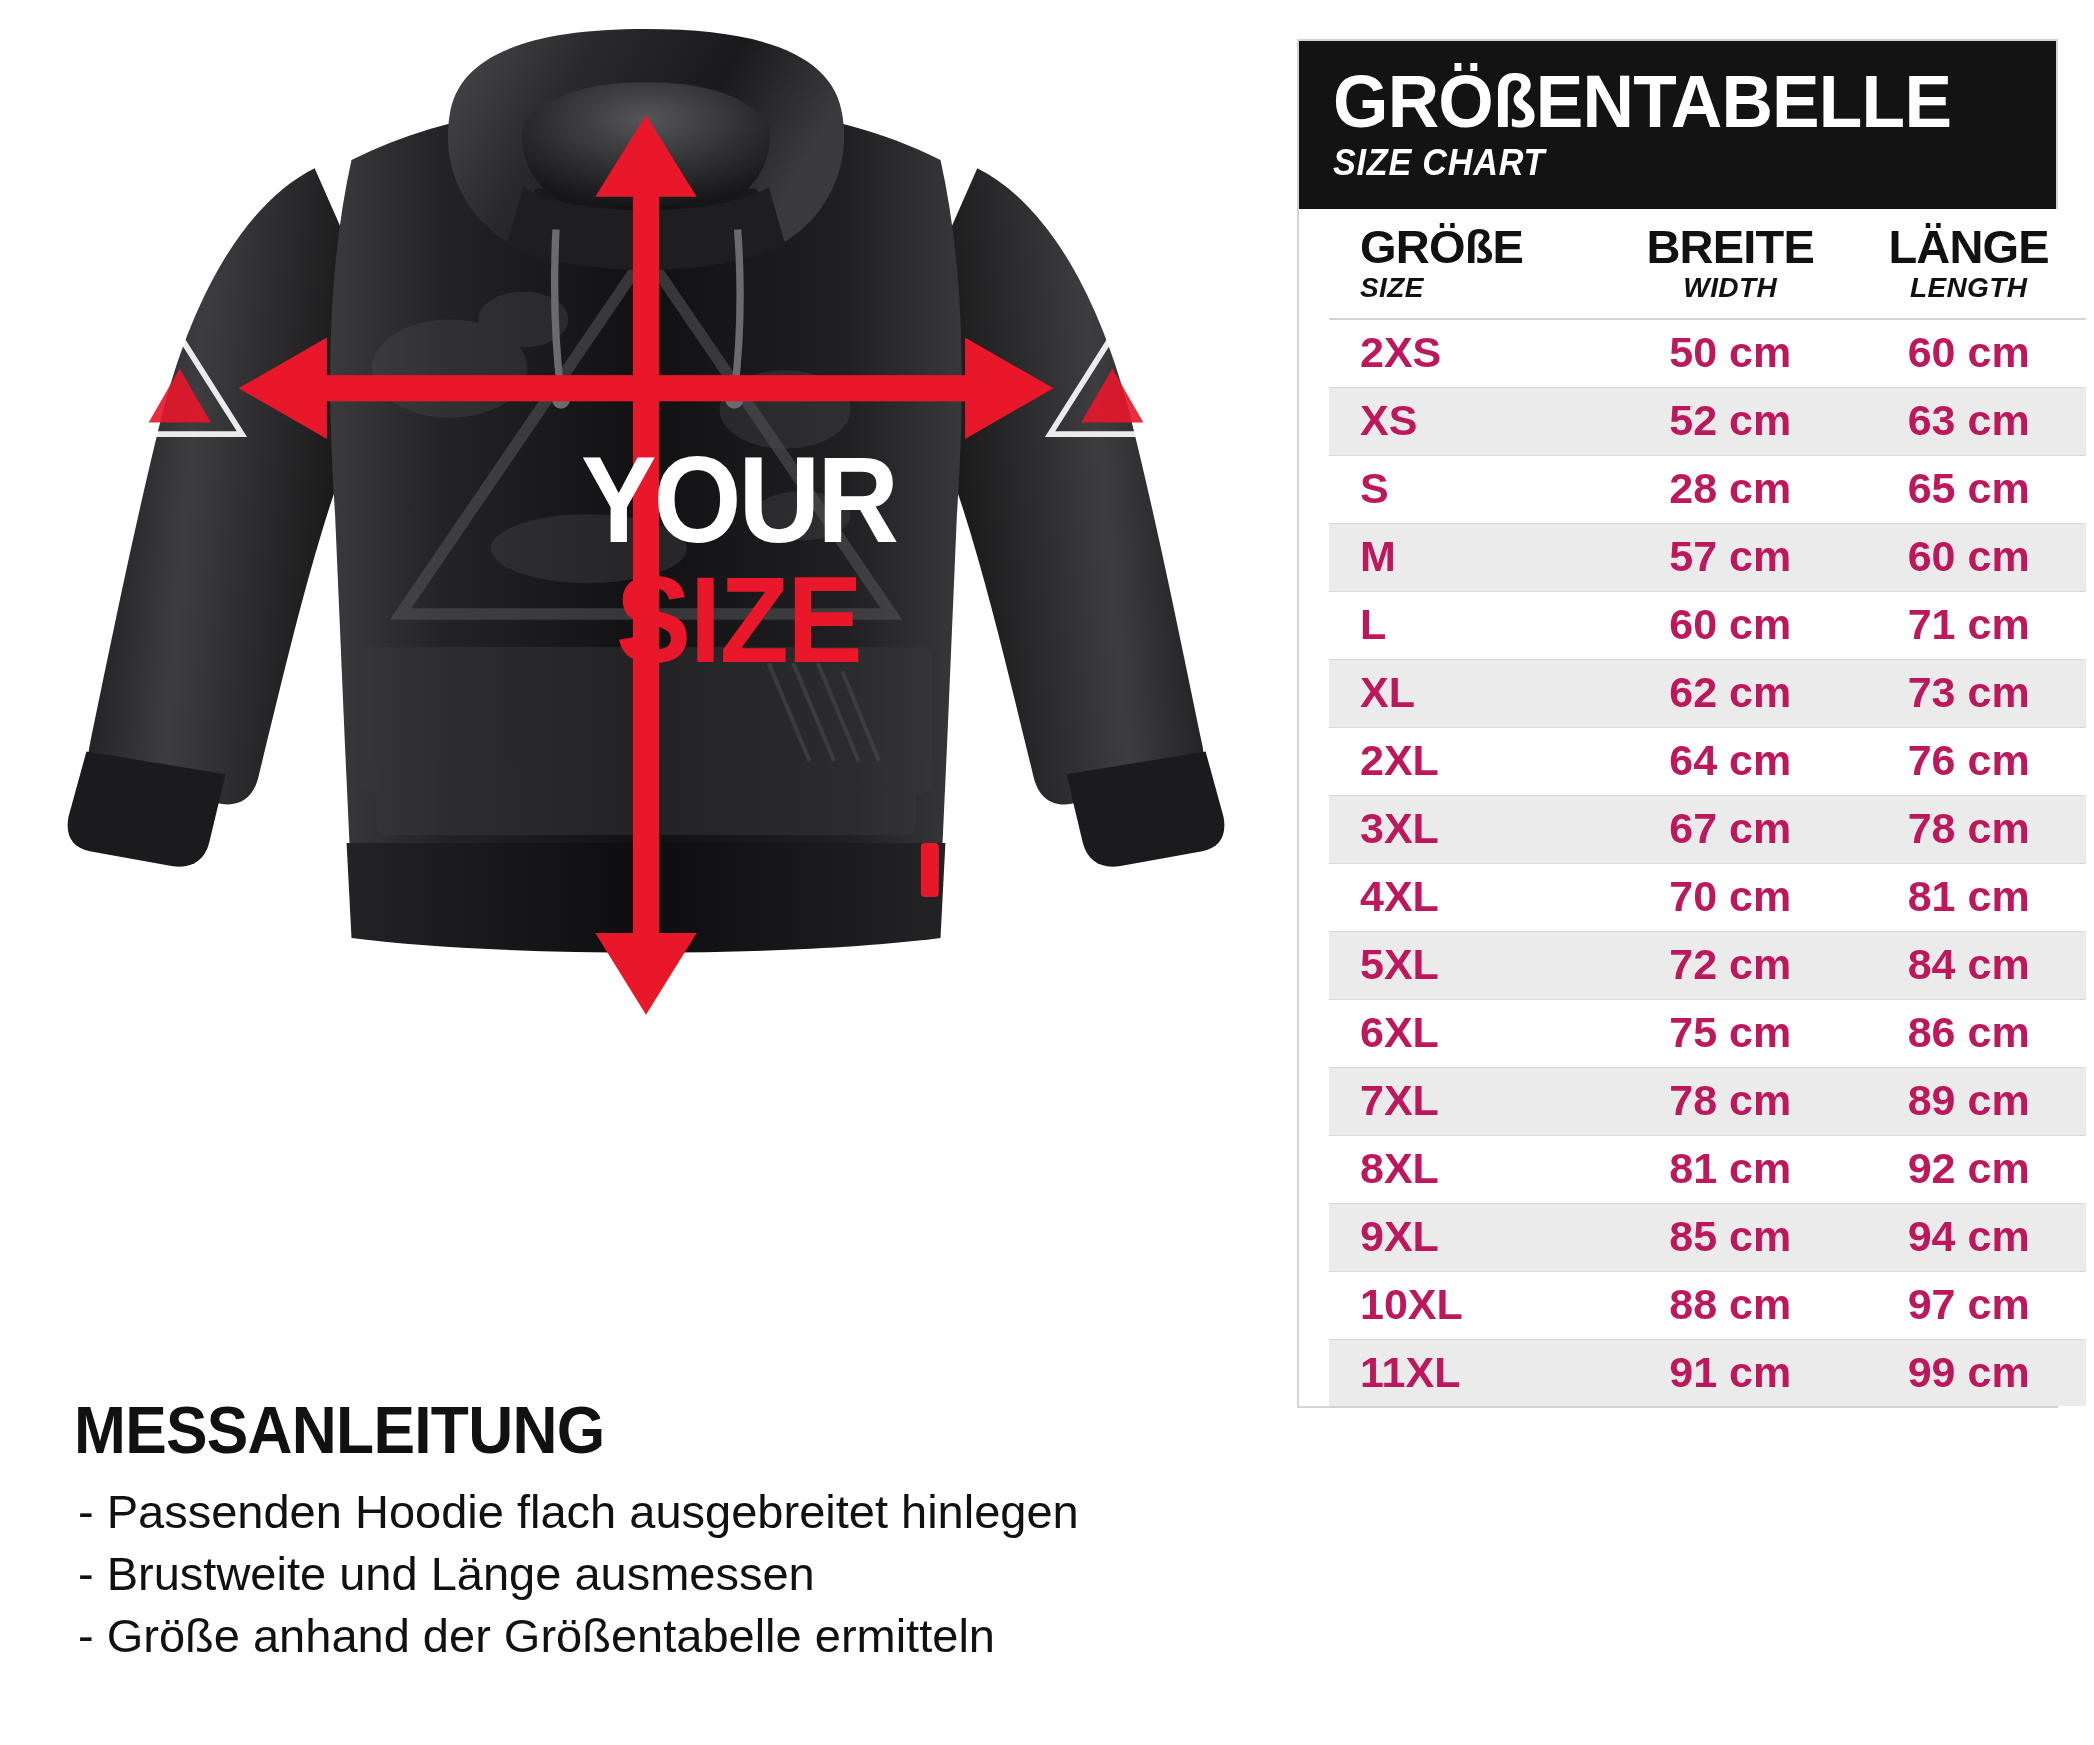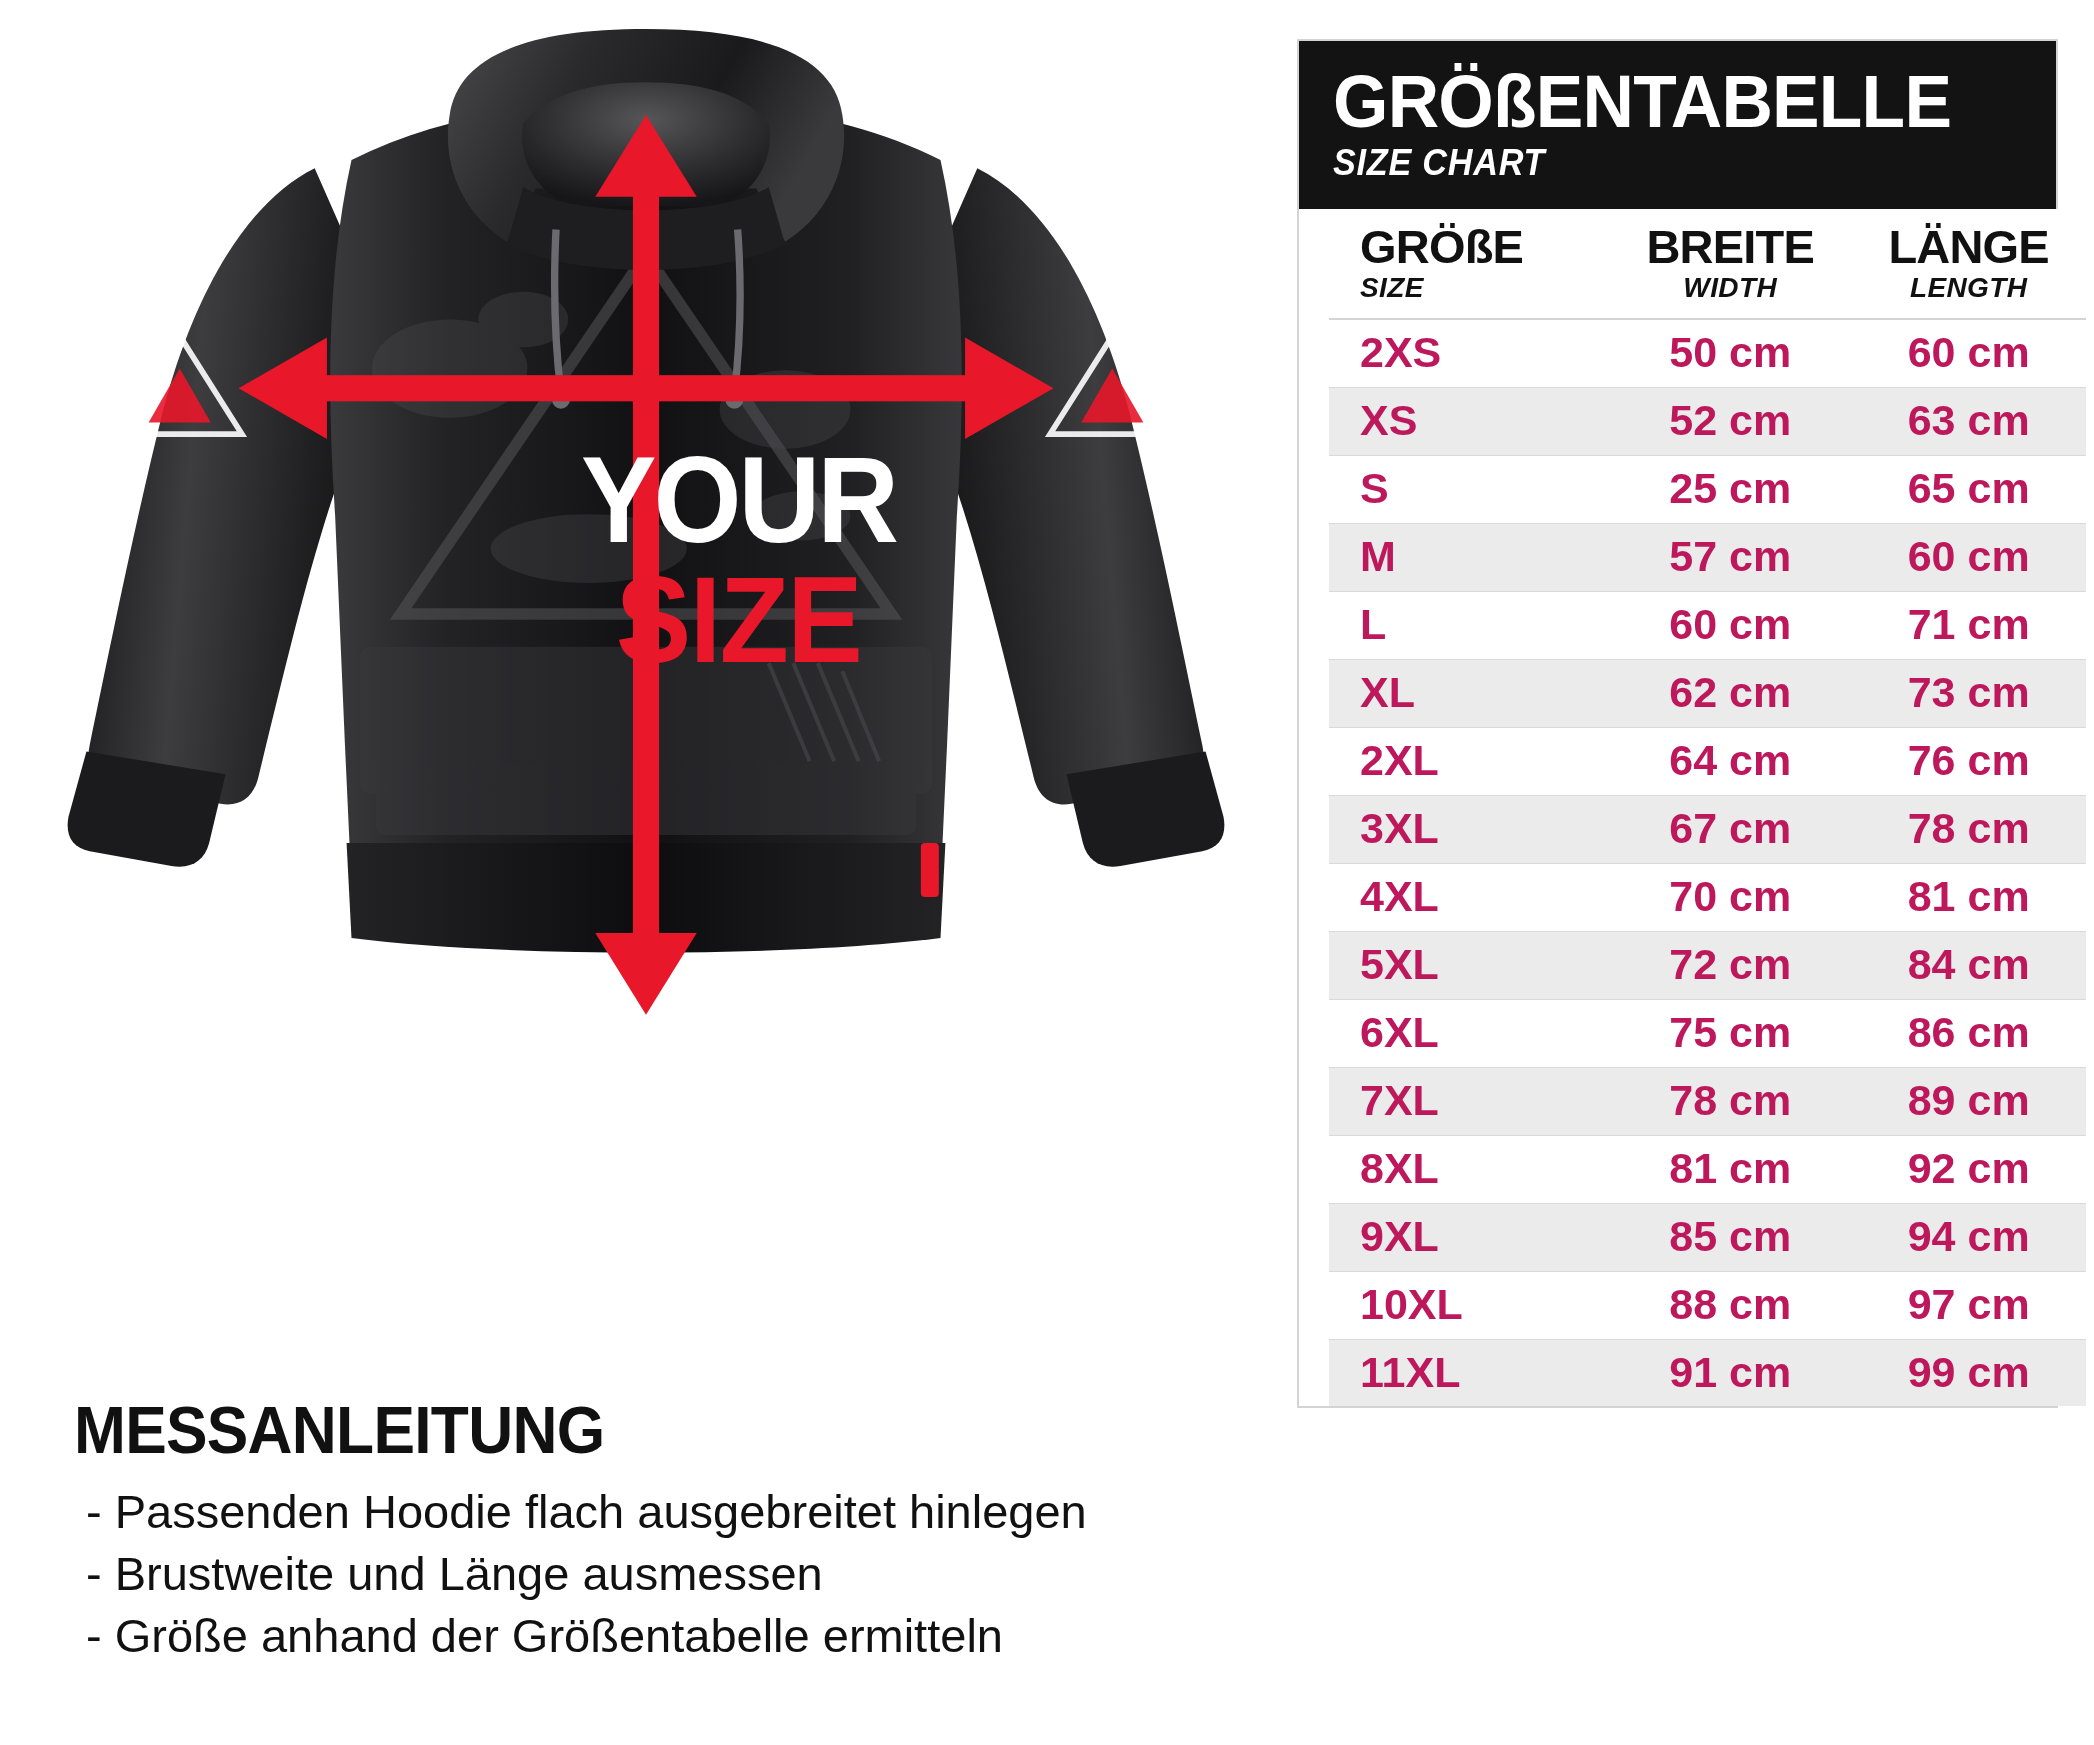--- a/index.html
+++ b/index.html
@@ -85,21 +85,21 @@
     margin: 0 0 13px 0;
     font-family: "Liberation Sans", sans-serif;
     font-weight: bold;
     font-size: 67px;
     letter-spacing: -0.8px;
     color: #111111;
     transform: scaleX(0.93);
     transform-origin: left center;
   }
   .guide ul {
-    margin: 12px;
+    margin: 4px;
     padding: 0;
     list-style: none;
   }
   .guide li {
     font-family: "Liberation Sans", sans-serif;
     font-size: 47px;
     color: #111111;
     line-height: 1.32;
     white-space: nowrap;
   }
@@ -367,21 +367,21 @@
           <td class="val">50 cm</td>
           <td class="val">60 cm</td>
         </tr>
         <tr class="even">
           <td class="size">XS</td>
           <td class="val">52 cm</td>
           <td class="val">63 cm</td>
         </tr>
         <tr class="odd">
           <td class="size">S</td>
-          <td class="val">25 cm</td>
+          <td class="val">28 cm</td>
           <td class="val">65 cm</td>
         </tr>
         <tr class="even">
           <td class="size">M</td>
           <td class="val">57 cm</td>
           <td class="val">60 cm</td>
         </tr>
         <tr class="odd">
           <td class="size">L</td>
           <td class="val">60 cm</td>

